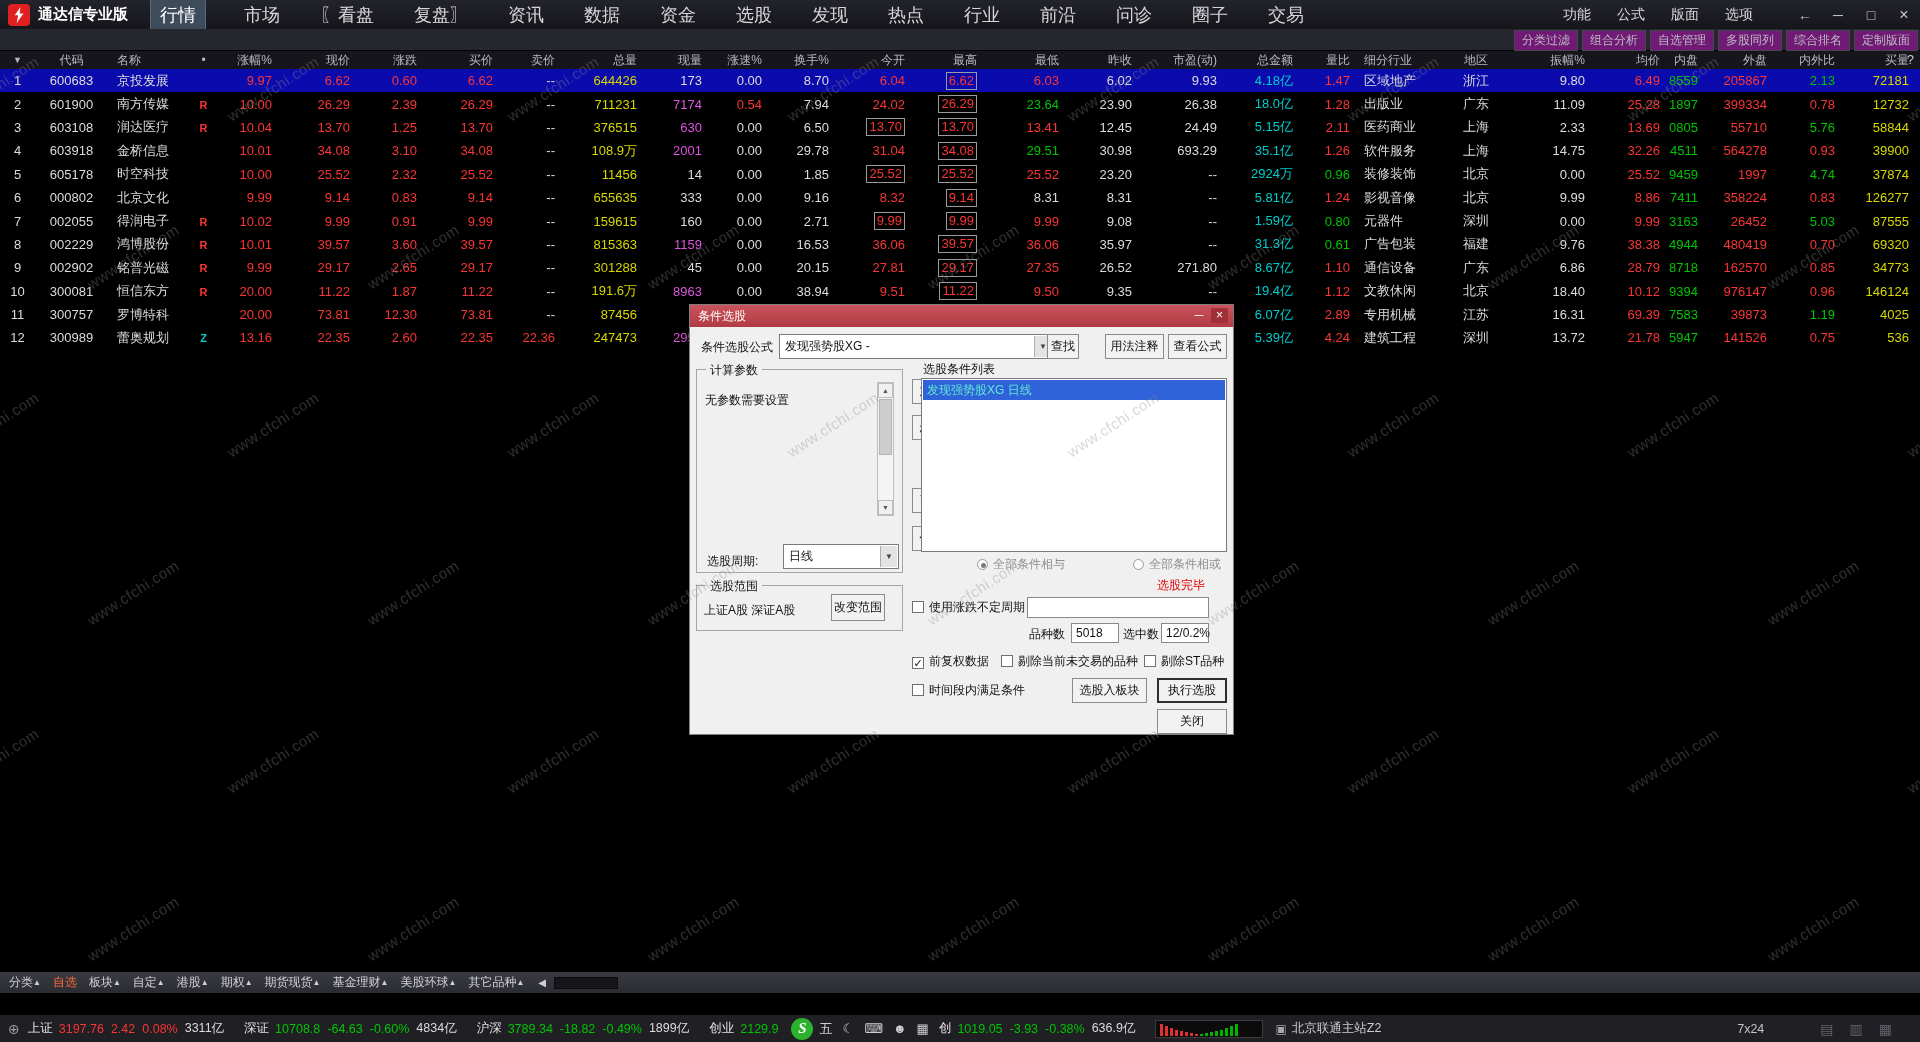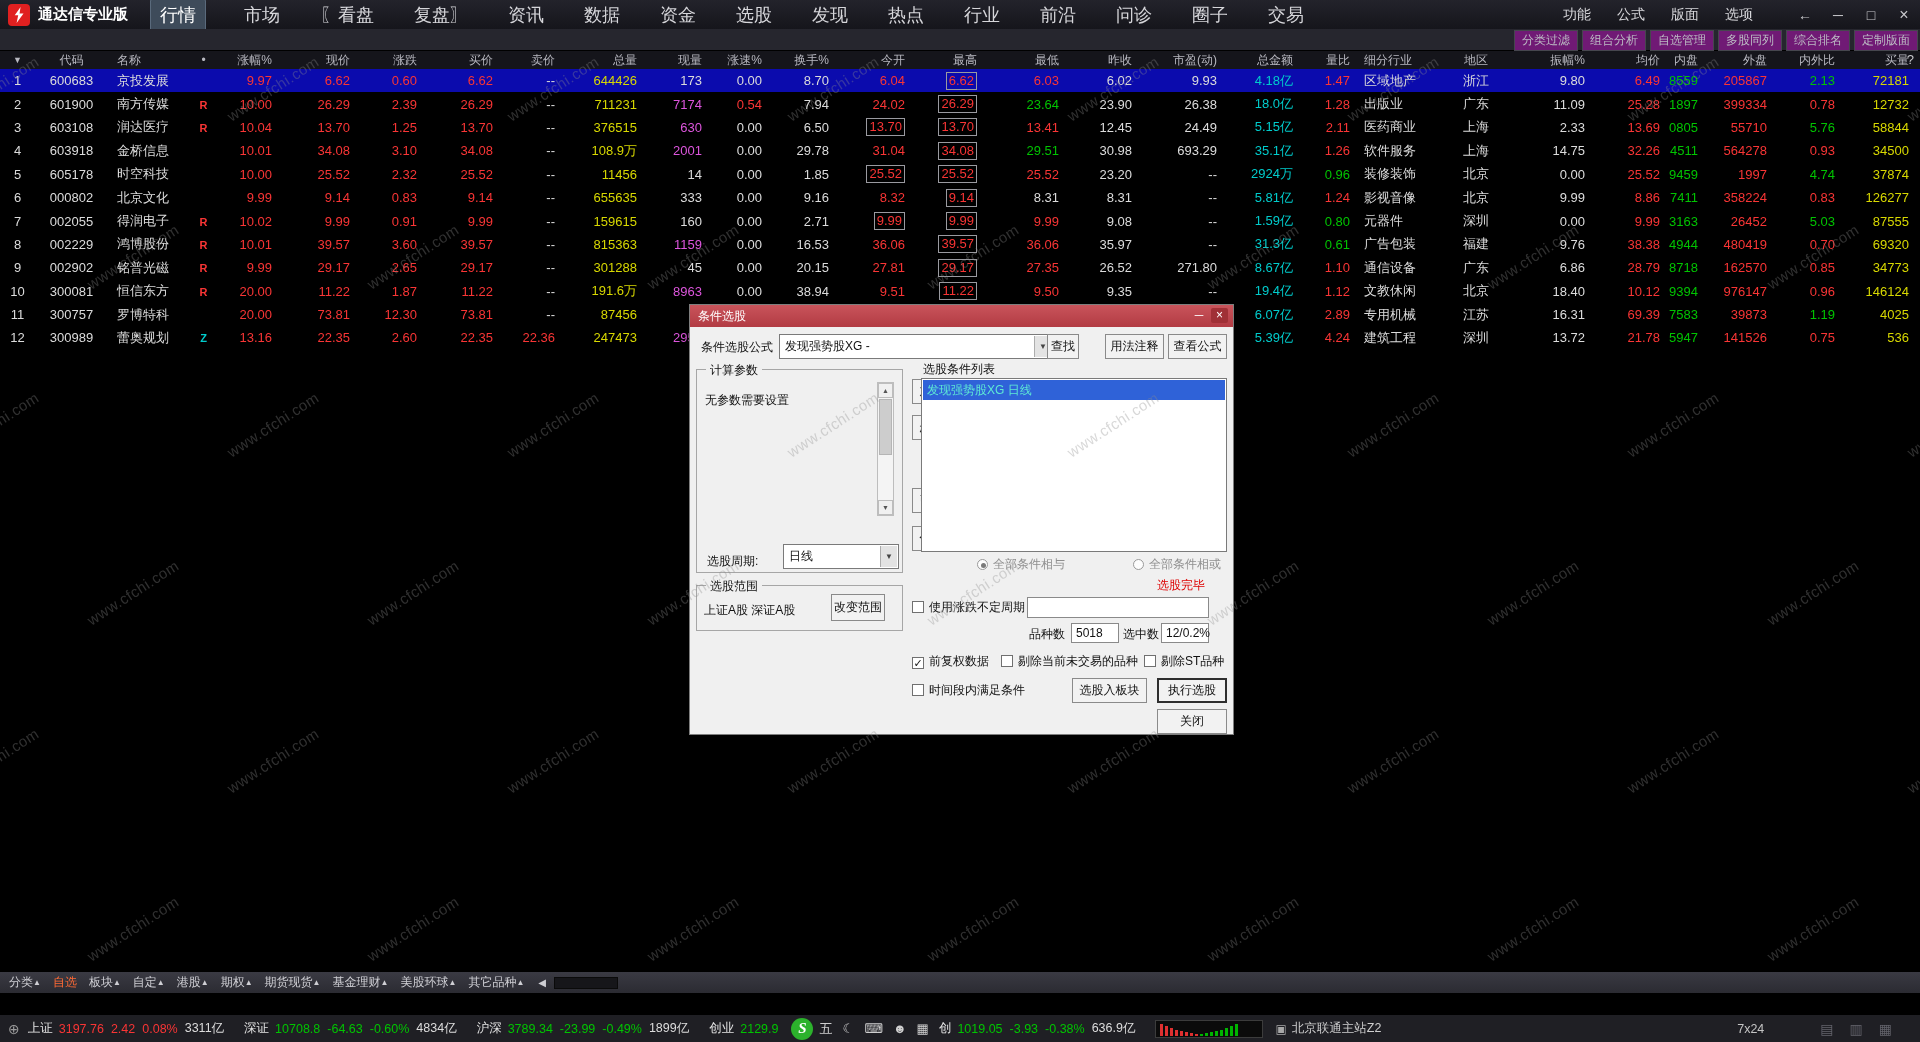--- a/index.html
+++ b/index.html
@@ -353,21 +353,21 @@
           <td class="a-r c-w">693.29</td>
           <td class="a-r c-c">35.1亿</td>
           <td class="a-r c-r">1.26</td>
           <td class="a-l c-w">软件服务</td>
           <td class="a-c c-w">上海</td>
           <td class="a-r c-w">14.75</td>
           <td class="a-r c-r">32.26</td>
           <td class="a-r c-g">4511</td>
           <td class="a-r c-r">564278</td>
           <td class="a-r c-r">0.93</td>
-          <td class="a-r c-y">34500</td>
+          <td class="a-r c-y">39900</td>
           <td></td>
         </tr>
         <tr>
           <td class="a-c c-w">5</td>
           <td class="a-c c-w">605178</td>
           <td class="a-l c-w">时空科技</td>
           <td class="a-c "></td>
           <td class="a-r c-r">10.00</td>
           <td class="a-r c-r">25.52</td>
           <td class="a-r c-r">2.32</td>
@@ -724,21 +724,21 @@
         <span class="sb-v c-w">3311亿</span>
         <span class="sb-gap"></span>
         <span class="sb-lbl">深证</span>
         <span class="sb-v c-g">10708.8</span>
         <span class="sb-v c-g">-64.63</span>
         <span class="sb-v c-g">-0.60%</span>
         <span class="sb-v c-w">4834亿</span>
         <span class="sb-gap"></span>
         <span class="sb-lbl">沪深</span>
         <span class="sb-v c-g">3789.34</span>
-        <span class="sb-v c-g">-23.99</span>
+        <span class="sb-v c-g">-18.82</span>
         <span class="sb-v c-g">-0.49%</span>
         <span class="sb-v c-w">1899亿</span>
         <span class="sb-gap"></span>
         <span class="sb-lbl">创业</span>
         <span class="sb-v c-g">2129.9</span>
         <span id="s-badge">S</span>
         <span class="tray-ic">五</span>
         <span class="tray-ic">☾</span>
         <span class="tray-ic">⌨</span>
         <span class="tray-ic">☻</span>

